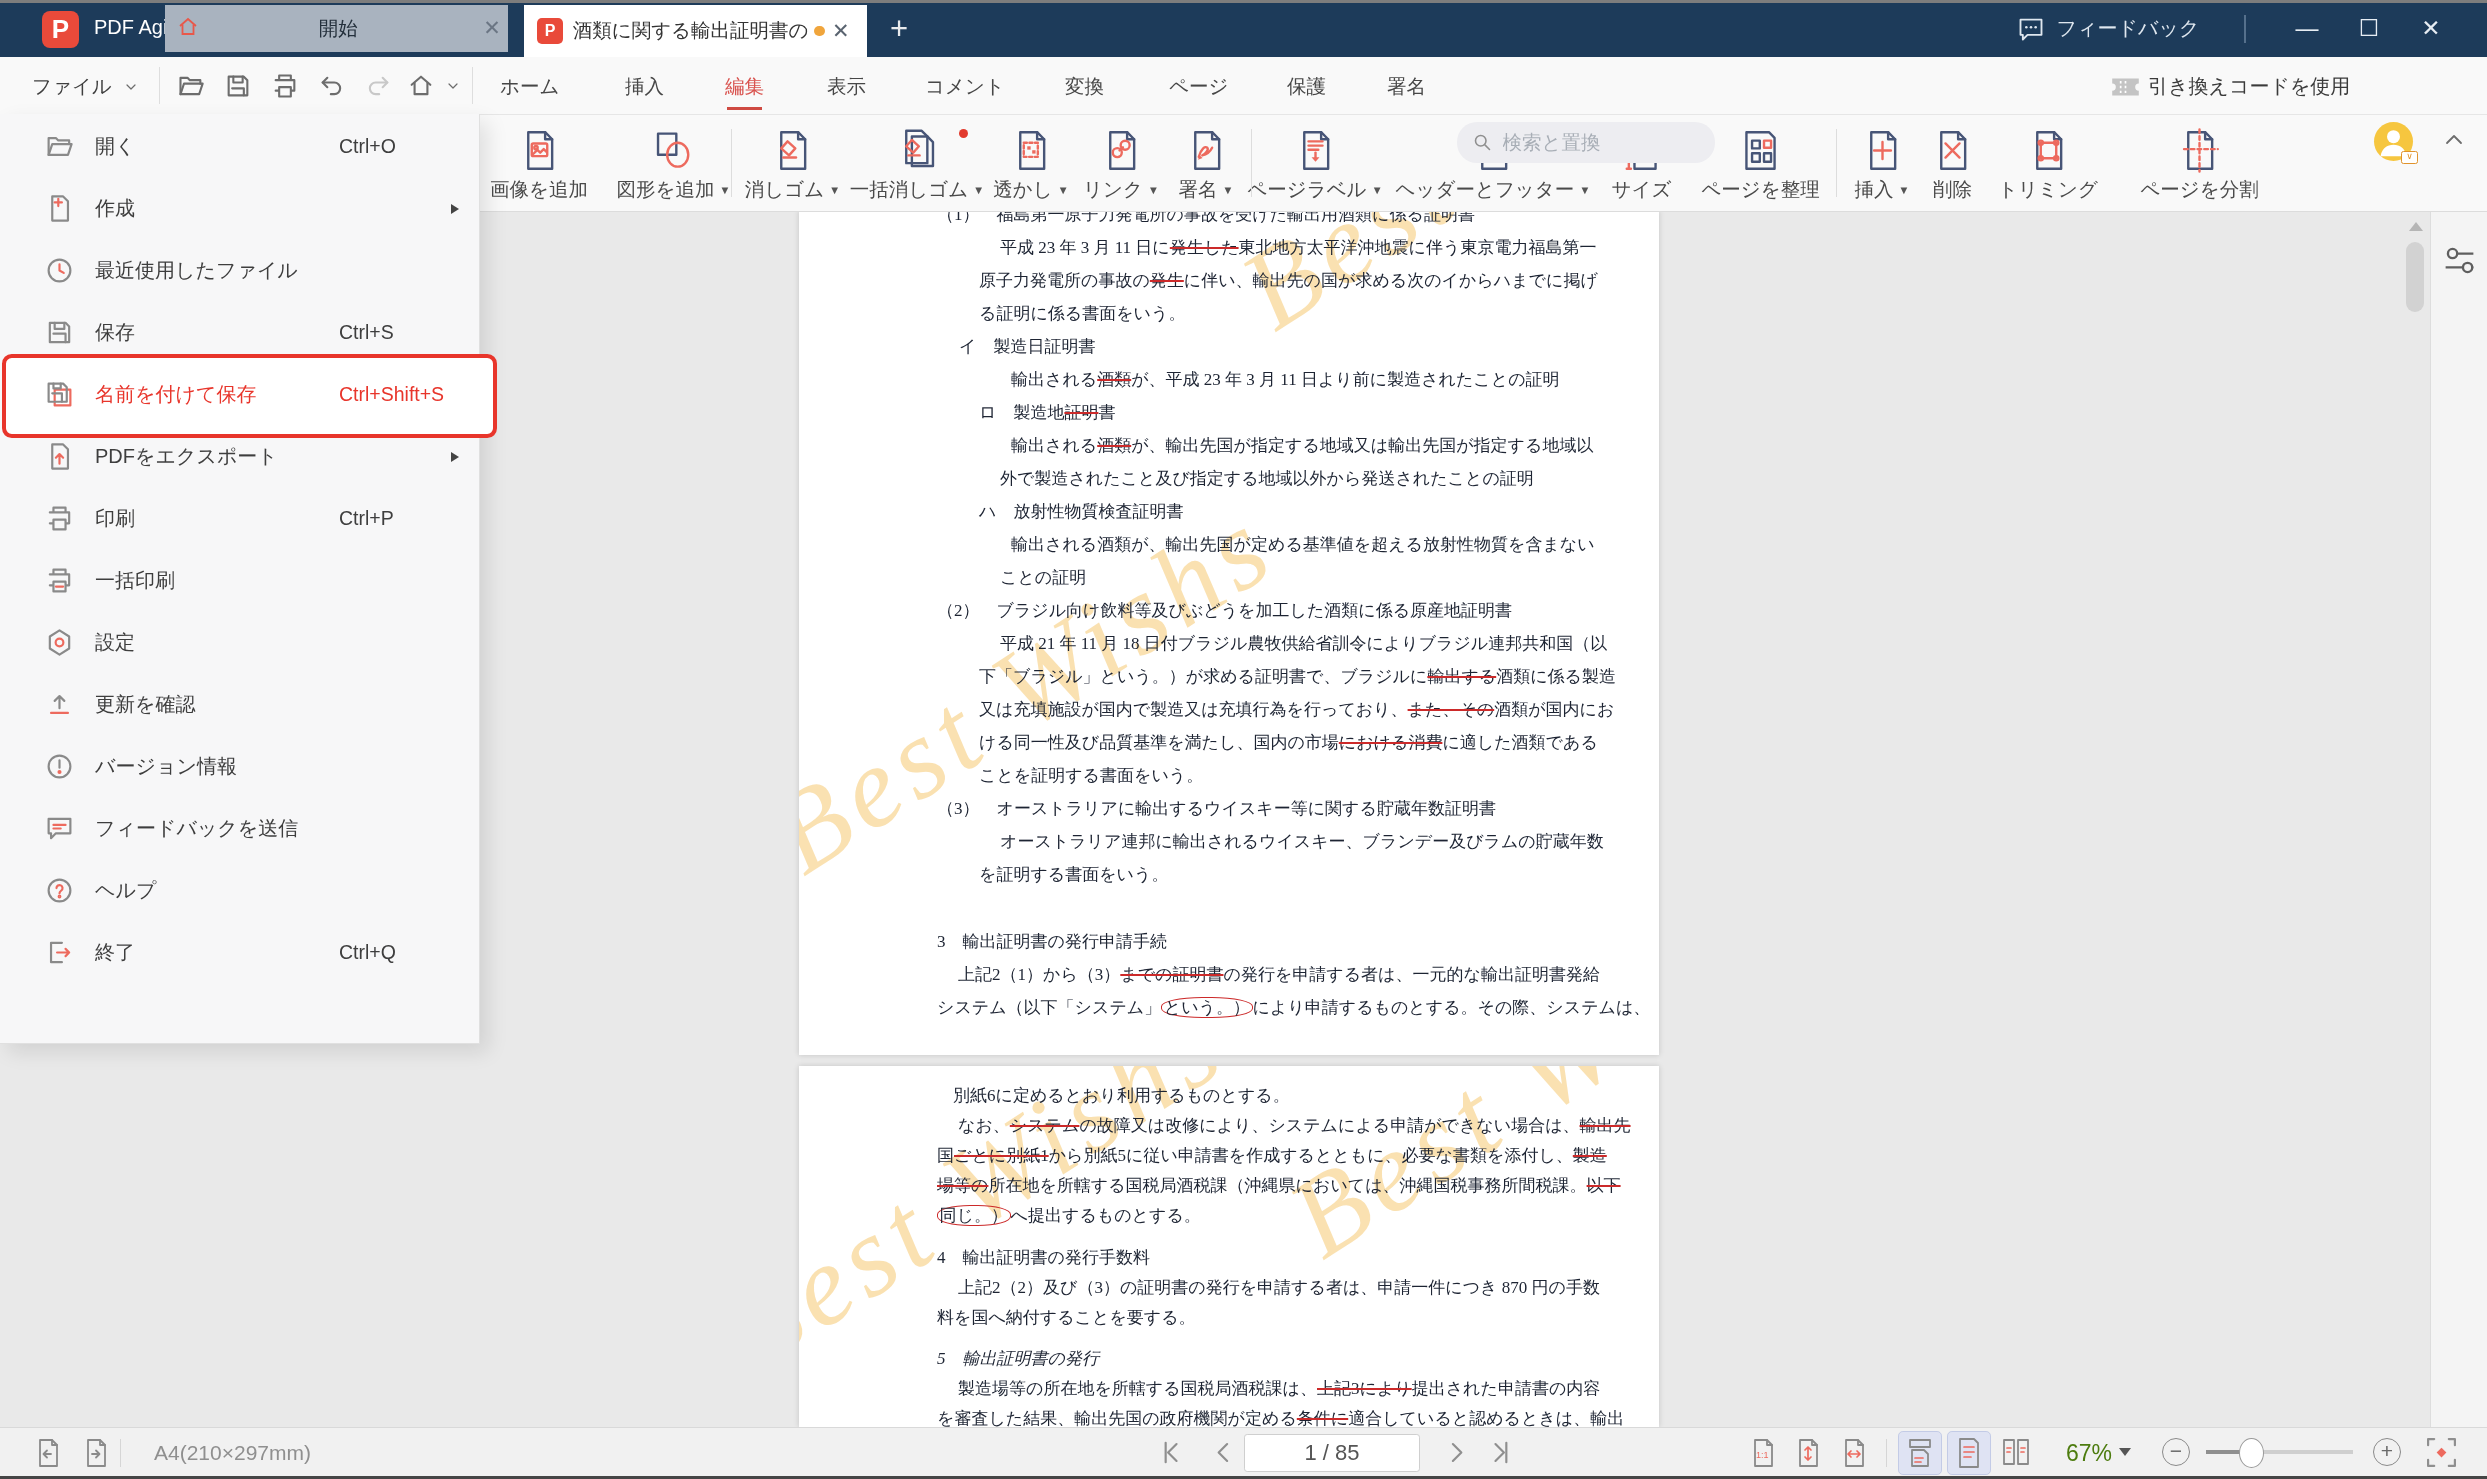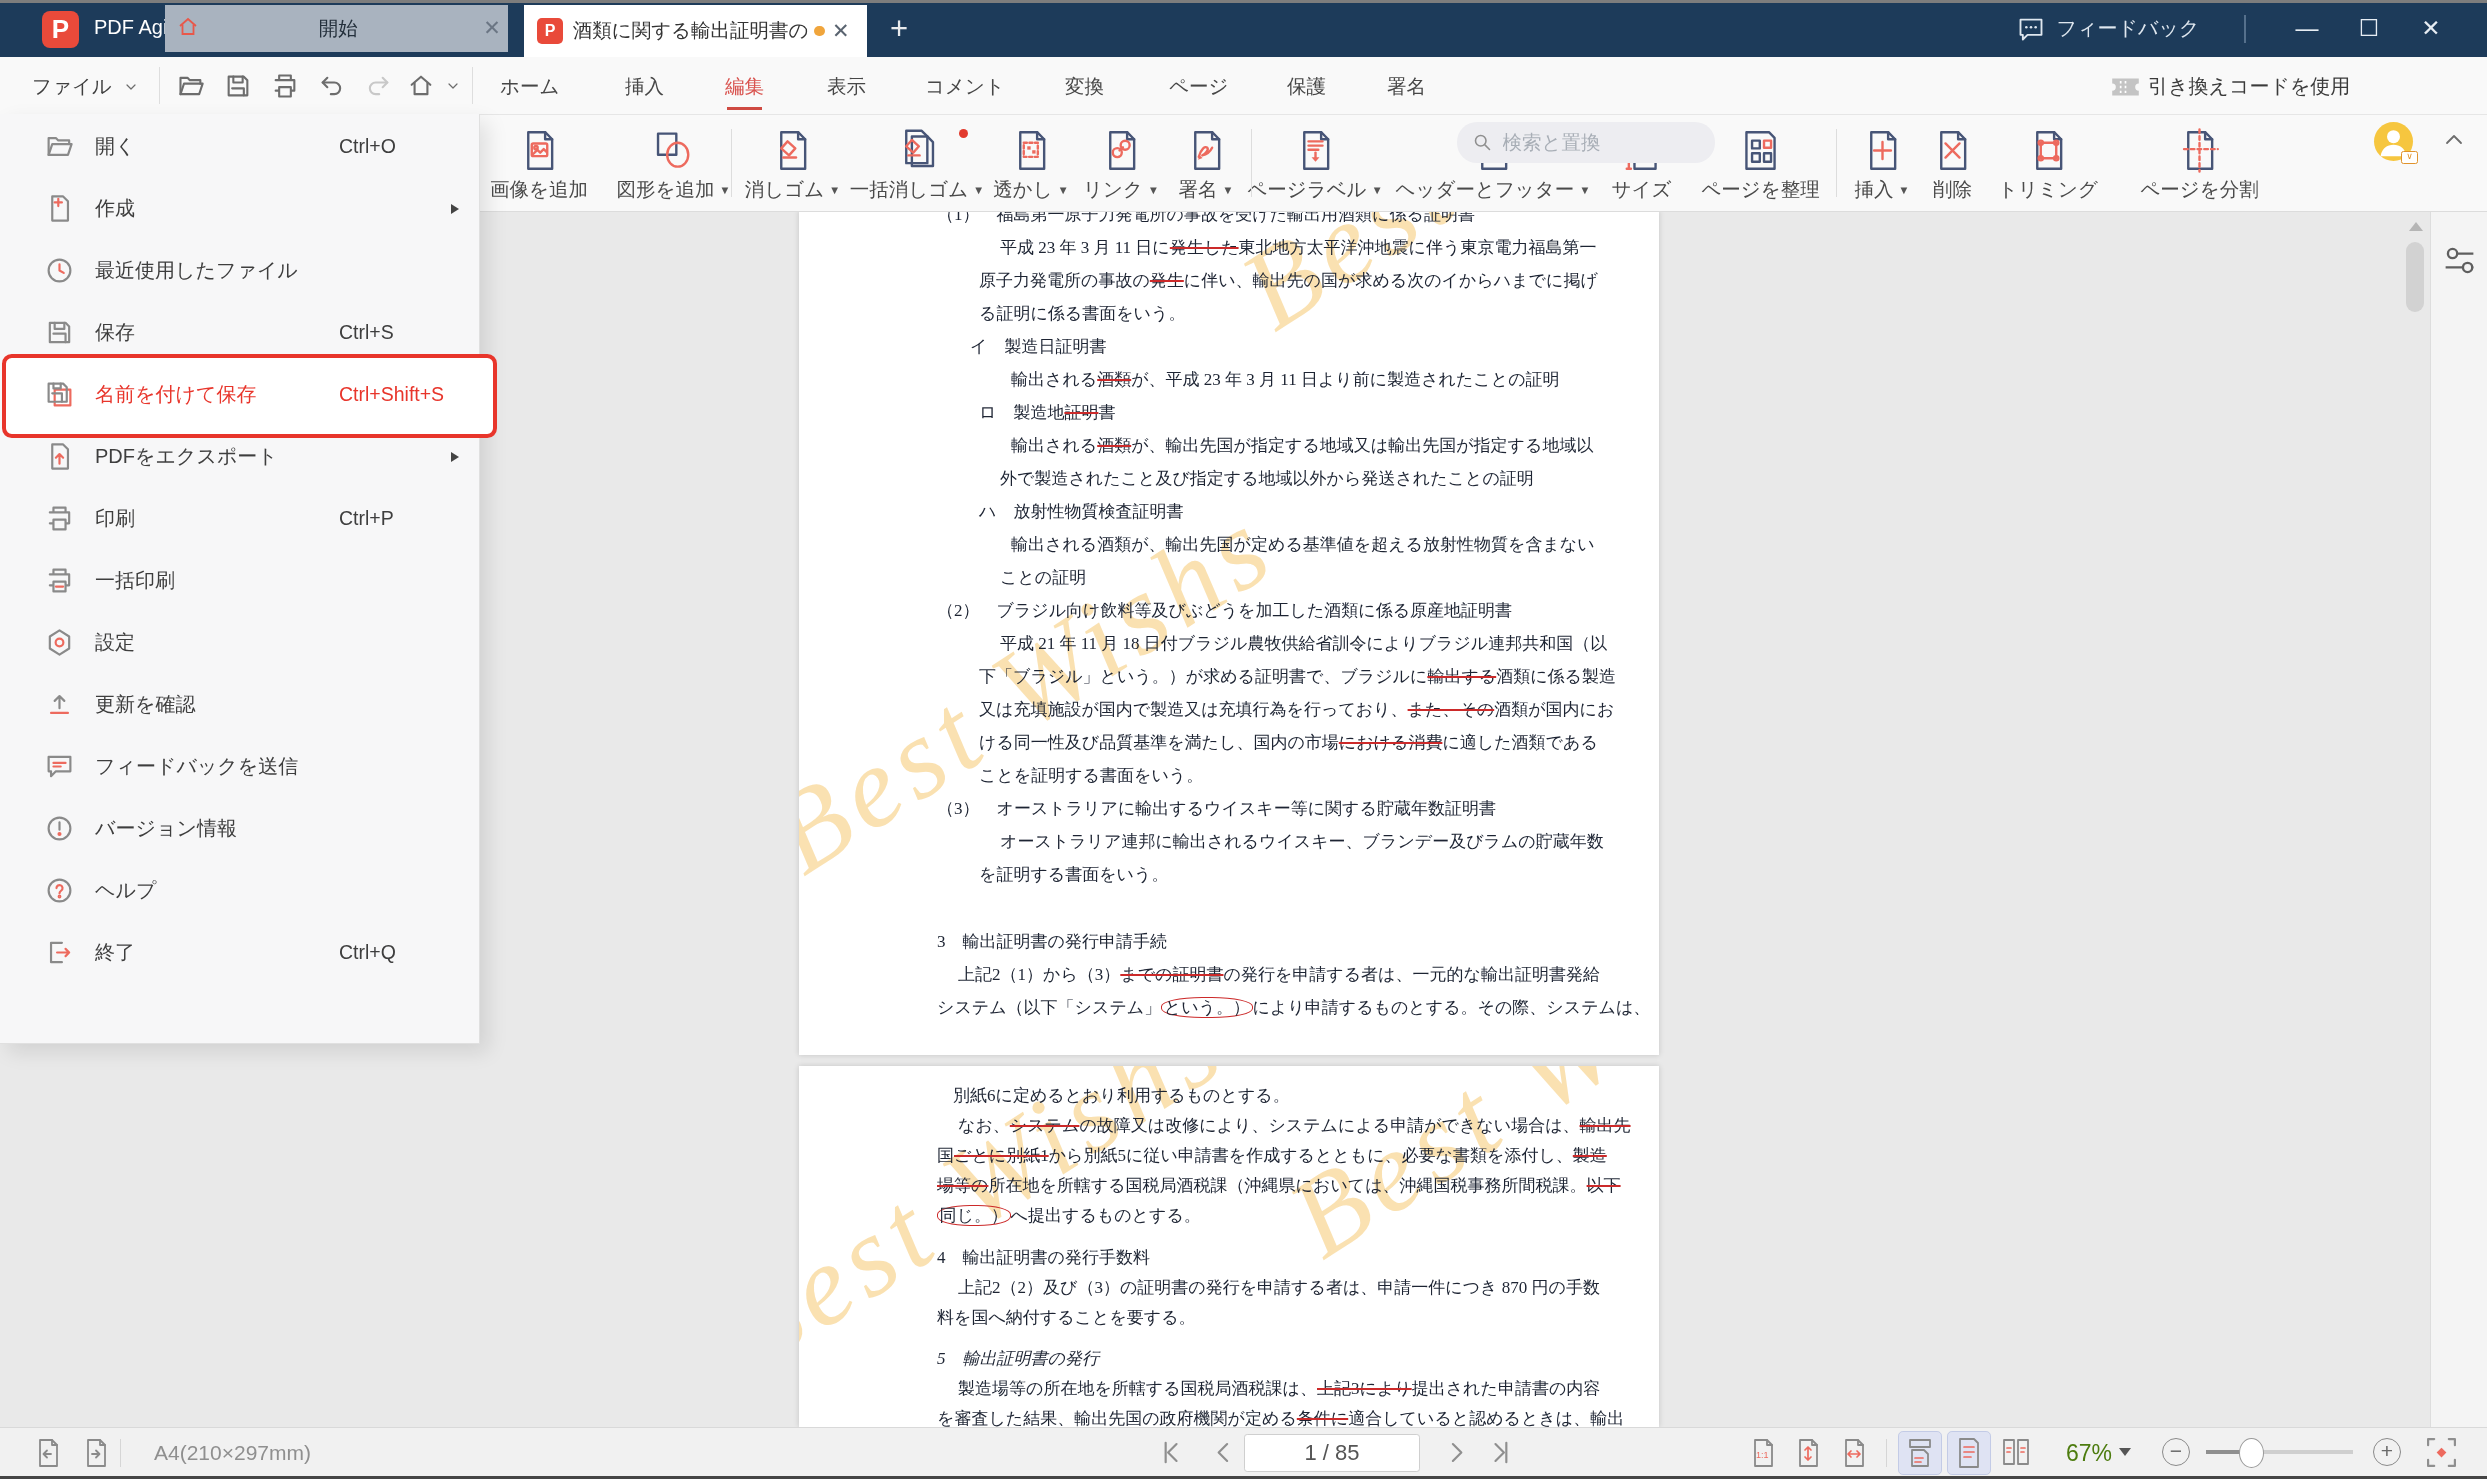--- a/index.html
+++ b/index.html
@@ -427,21 +427,21 @@
 
   <div class="docarea">
     <div class="page page1">
       <div class="wm" style="left:-16px;top:568px">Best Wishs</div>
       <div class="wm" style="left:455px;top:24px">Best Wishs</div>
       <div class="doctext p1" id="page1-text" style="top:-13px">
           <div class="line" style="margin-left: 0px;"><span>（1）　福島第一原子力発電所の事故を受けた輸出用酒類に係る証明書</span></div>
           <div class="line" style="margin-left: 63px;"><span>平成 23 年 3 月 11 日に</span><span class="rm">発生した</span><span>東北地方太平洋沖地震に伴う東京電力福島第一</span></div>
           <div class="line" style="margin-left: 42px;"><span>原子力発電所の事故の</span><span class="rm">発生</span><span>に伴い、輸出先の国が求める次のイからハまでに掲げ</span></div>
           <div class="line" style="margin-left: 42px;"><span>る証明に係る書面をいう。</span></div>
-          <div class="line" style="margin-left: 33px;"><span>イ　製造日証明書</span></div>
+          <div class="line" style="margin-left: 22px;"><span>イ　製造日証明書</span></div>
           <div class="line" style="margin-left: 74px;"><span>輸出される</span><span class="rm">酒類</span><span>が、平成 23 年 3 月 11 日より前に製造されたことの証明</span></div>
           <div class="line" style="margin-left: 42px;"><span>ロ　製造地</span><span class="rm">証明</span><span>書</span></div>
           <div class="line" style="margin-left: 74px;"><span>輸出される</span><span class="rm">酒類</span><span>が、輸出先国が指定する地域又は輸出先国が指定する地域以</span></div>
           <div class="line" style="margin-left: 63px;"><span>外で製造されたこと及び指定する地域以外から発送されたことの証明</span></div>
           <div class="line" style="margin-left: 42px;"><span>ハ　放射性物質検査証明書</span></div>
           <div class="line" style="margin-left: 74px;"><span>輸出される酒類が、輸出先国が定める基準値を超える放射性物質を含まない</span></div>
           <div class="line" style="margin-left: 63px;"><span>ことの証明</span></div>
           <div class="line" style="margin-left: 0px;"><span>（2）　ブラジル向け飲料等及びぶどうを加工した酒類に係る原産地証明書</span></div>
           <div class="line" style="margin-left: 63px;"><span>平成 21 年 11 月 18 日付ブラジル農牧供給省訓令によりブラジル連邦共和国（以</span></div>
           <div class="line" style="margin-left: 42px;"><span>下「ブラジル」という。）が求める証明書で、ブラジルに</span><span class="rm">輸出する</span><span>酒類に係る製造</span></div>
@@ -558,32 +558,32 @@
         </div>
         <div class="fm-row">
           <span class="fm-ic"><svg width="29" height="29" viewBox="0 0 24 24">
               <path class="s" d="M12 15V5M8 9l4-4 4 4"></path>
               <path class="r2" d="M5 19h14"></path>
             </svg></span>
           <span>更新を確認</span>
         </div>
         <div class="fm-row">
           <span class="fm-ic"><svg width="29" height="29" viewBox="0 0 24 24">
-              <path class="s" d="M3 4h18v12H9l-4 4v-4H3z"></path>
-              <path class="r2" d="M7 9h10M7 12h6"></path>
-            </svg></span>
-          <span>フィードバックを送信</span>
-        </div>
-        <div class="fm-row">
-          <span class="fm-ic"><svg width="29" height="29" viewBox="0 0 24 24">
               <circle class="s" cx="12" cy="12" r="9"></circle>
               <path class="s" d="M12 7v6"></path>
               <circle class="r2" cx="12" cy="16.5" r="0.8"></circle>
             </svg></span>
           <span>バージョン情報</span>
+        </div>
+        <div class="fm-row">
+          <span class="fm-ic"><svg width="29" height="29" viewBox="0 0 24 24">
+              <path class="s" d="M3 4h18v12H9l-4 4v-4H3z"></path>
+              <path class="r2" d="M7 9h10M7 12h6"></path>
+            </svg></span>
+          <span>フィードバックを送信</span>
         </div>
         <div class="fm-row">
           <span class="fm-ic"><svg width="29" height="29" viewBox="0 0 24 24">
               <circle class="s" cx="12" cy="12" r="9"></circle>
               <path class="r2" d="M9.5 10a2.5 2.5 0 1 1 4 2c-1 .8-1.5 1.3-1.5 2.3"></path>
               <circle class="r2" cx="12" cy="17" r="0.7"></circle>
             </svg></span>
           <span>ヘルプ</span>
         </div>
         <div class="fm-row">

